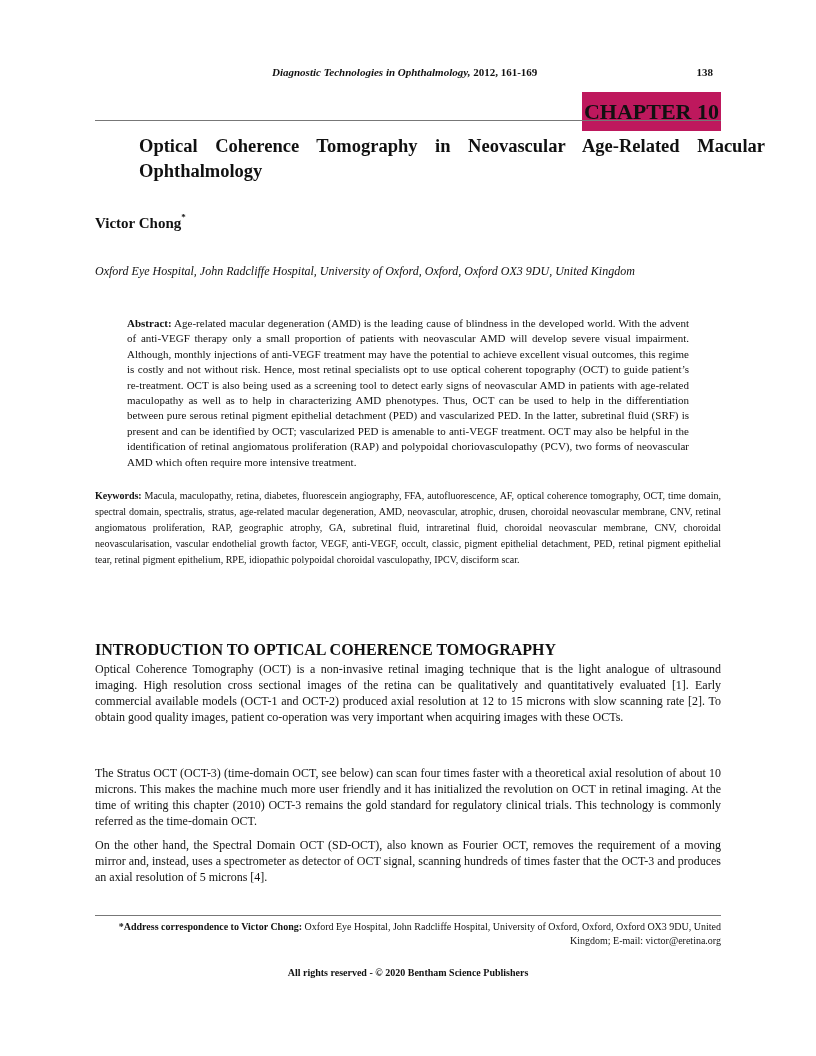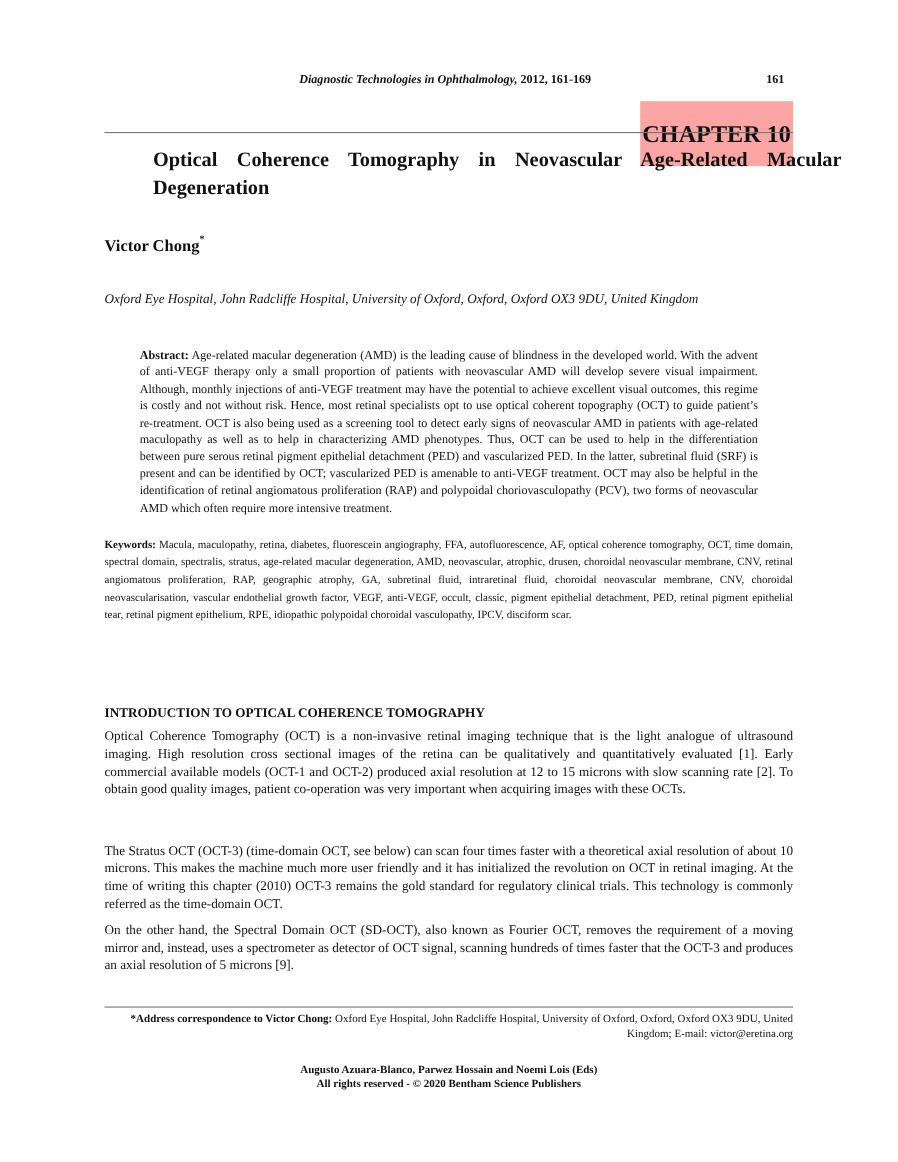--- a/index.html
+++ b/index.html
@@ -3,71 +3,70 @@
 <meta charset="utf-8">
 <style>
   html, body { margin: 0; padding: 0; background: #ffffff; }
   body { width: 816px; height: 1056px; position: relative; overflow: hidden;
          font-family: "Liberation Serif", "DejaVu Serif", serif; color: #111; }
   .page { position: absolute; left: 95px; top: 0; width: 626px; }
   .running-head { position: absolute; top: 66px; left: 0; width: 626px; font-size: 11px; font-weight: bold; }
   .running-head .journal { position: absolute; left: 177px; font-style: italic; }
   .running-head .journal .rest { font-style: normal; }
   .running-head .pageno { position: absolute; right: 8px; }
-  .chapter-box { position: absolute; top: 92px; right: 0; background: #fca5a5; padding: 16px 2px;
+  .chapter-box { position: absolute; top: 92px; right: 0; background: #be185d; padding: 6px 2px;
                  font-size: 22px; font-weight: bold; line-height: 27px; }
   .chapter-rule { position: absolute; top: 120px; left: 0; width: 626px; height: 0; border-top: 1.5px solid #777; }
   .title { position: absolute; top: 134px; left: 0; width: 626px; font-size: 18.5px; font-weight: bold;
            line-height: 25px; text-align: justify; text-align-last: left; margin-left: 44px; }
   .title .l1 { display: block; text-align: justify; text-align-last: justify; }
   .author { position: absolute; top: 212px; left: 0; font-size: 15px; font-weight: bold; }
   .author sup { font-size: 9px; vertical-align: 8px; }
   .affil { position: absolute; top: 264px; left: 0; font-size: 12px; font-style: italic; }
   .abstract { position: absolute; top: 316px; left: 32px; width: 562px; font-size: 11px; line-height: 15.4px;
               text-align: justify; }
   .keywords { position: absolute; top: 488px; left: 0; width: 626px; font-size: 10px; line-height: 16px; text-align: justify; }
-  .h-intro { position: absolute; top: 641px; left: 0; font-size: 12px; font-weight: bold; }
+  .h-intro { position: absolute; top: 641px; left: 0; font-size: 16px; font-weight: bold; }
   .para { position: absolute; left: 0; width: 626px; font-size: 12px; line-height: 16px; text-align: justify; }
   .p1 { top: 661px; } .p2 { top: 765px; } .p3 { top: 837px; }
   .fn-rule { position: absolute; top: 915px; left: 0; width: 626px; border-top: 1px solid #777; }
   .footnote { position: absolute; top: 920px; left: 0; width: 626px; font-size: 10px; line-height: 13.5px; text-align: right; }
   .imprint { position: absolute; top: 966px; left: 0; width: 626px; text-align: center; font-size: 10px;
              font-weight: bold; line-height: 13px; }
   b { font-weight: bold; }
 </style>
 </head>
 <body>
 
 <div class="page">
   <div class="running-head">
     <span class="journal"><span>Diagnostic Technologies in Ophthalmology,</span><span class="rest"> 2012, 161-169</span></span>
-    <span class="pageno">161</span>
+    <span class="pageno">138</span>
   </div>
 
   <div class="chapter-box">CHAPTER 10</div>
   <div class="chapter-rule"></div>
 
   <div class="title">
     <span class="l1">Optical Coherence Tomography in Neovascular Age-Related Macular</span>
-    <span>Degeneration</span>
+    <span>Ophthalmology</span>
   </div>
 
   <div class="author"><span>Victor Chong</span><sup>*</sup></div>
 
   <div class="affil">Oxford Eye Hospital, John Radcliffe Hospital, University of Oxford, Oxford, Oxford OX3 9DU, United Kingdom</div>
 
   <div class="abstract"><b>Abstract:</b><span> Age-related macular degeneration (AMD) is the leading cause of blindness in the developed world. With the advent of anti-VEGF therapy only a small proportion of patients with neovascular AMD will develop severe visual impairment.  Although, monthly injections of anti-VEGF treatment may have the potential to achieve excellent visual outcomes, this regime is costly and not without risk. Hence, most retinal specialists opt to use optical coherent topography (OCT) to guide patient’s re-treatment.  OCT is also being used as a screening tool to detect early signs of neovascular AMD in patients with age-related maculopathy as well as to help in characterizing AMD phenotypes.  Thus, OCT can be used to help in the differentiation between pure serous retinal pigment epithelial detachment (PED) and vascularized PED.  In the latter, subretinal fluid (SRF) is present and can be identified by OCT; vascularized PED is amenable to anti-VEGF treatment. OCT may also be helpful in the identification of retinal angiomatous proliferation (RAP) and polypoidal choriovasculopathy (PCV), two forms of neovascular AMD which often require more intensive treatment.</span></div>
 
   <div class="keywords"><b>Keywords:</b><span> Macula, maculopathy, retina, diabetes, fluorescein angiography, FFA,  autofluorescence, AF, optical coherence tomography, OCT, time domain, spectral domain, spectralis, stratus, age-related macular degeneration, AMD, neovascular, atrophic, drusen, choroidal neovascular membrane, CNV, retinal angiomatous proliferation, RAP, geographic atrophy, GA, subretinal fluid, intraretinal fluid, choroidal neovascular membrane, CNV, choroidal neovascularisation, vascular endothelial growth factor, VEGF, anti-VEGF, occult, classic, pigment epithelial detachment, PED, retinal pigment epithelial tear, retinal pigment epithelium, RPE, idiopathic polypoidal choroidal vasculopathy, IPCV, disciform scar.</span></div>
 
   <div class="h-intro">INTRODUCTION TO OPTICAL COHERENCE TOMOGRAPHY</div>
   <div class="para p1">Optical Coherence Tomography (OCT) is a non-invasive retinal imaging technique that is the light analogue of ultrasound imaging. High resolution cross sectional images of the retina can be qualitatively and quantitatively evaluated [1]. Early commercial available models (OCT-1 and OCT-2) produced axial resolution at 12 to 15 microns with slow scanning rate [2]. To obtain good quality images, patient co-operation was very important when acquiring images with these OCTs.</div>
   <div class="para p2">The Stratus OCT (OCT-3) (time-domain OCT, see below) can scan four times faster with a theoretical axial resolution of about 10 microns. This makes the machine much more user friendly and it has initialized the revolution on OCT in retinal imaging. At the time of writing this chapter (2010) OCT-3 remains the gold standard for regulatory clinical trials. This technology is commonly referred as the time-domain OCT.</div>
-  <div class="para p3">On the other hand, the Spectral Domain OCT (SD-OCT), also known as Fourier OCT, removes the requirement of a moving mirror and, instead, uses a spectrometer as detector of OCT signal, scanning hundreds of times faster that the OCT-3 and produces an axial resolution of 5 microns [9].</div>
+  <div class="para p3">On the other hand, the Spectral Domain OCT (SD-OCT), also known as Fourier OCT, removes the requirement of a moving mirror and, instead, uses a spectrometer as detector of OCT signal, scanning hundreds of times faster that the OCT-3 and produces an axial resolution of 5 microns [4].</div>
 
   <div class="fn-rule"></div>
   <div class="footnote"><b>*Address correspondence to Victor Chong:</b><span> Oxford Eye Hospital, John Radcliffe Hospital, University of Oxford, Oxford, Oxford OX3 9DU, United Kingdom; E-mail: victor@eretina.org</span></div>
 
   <div class="imprint">
-    <div>Augusto Azuara-Blanco, Parwez Hossain and Noemi Lois (Eds)</div>
     <div>All rights reserved - © 2020 Bentham Science Publishers</div>
   </div>
 </div>
 
 </body></html>

